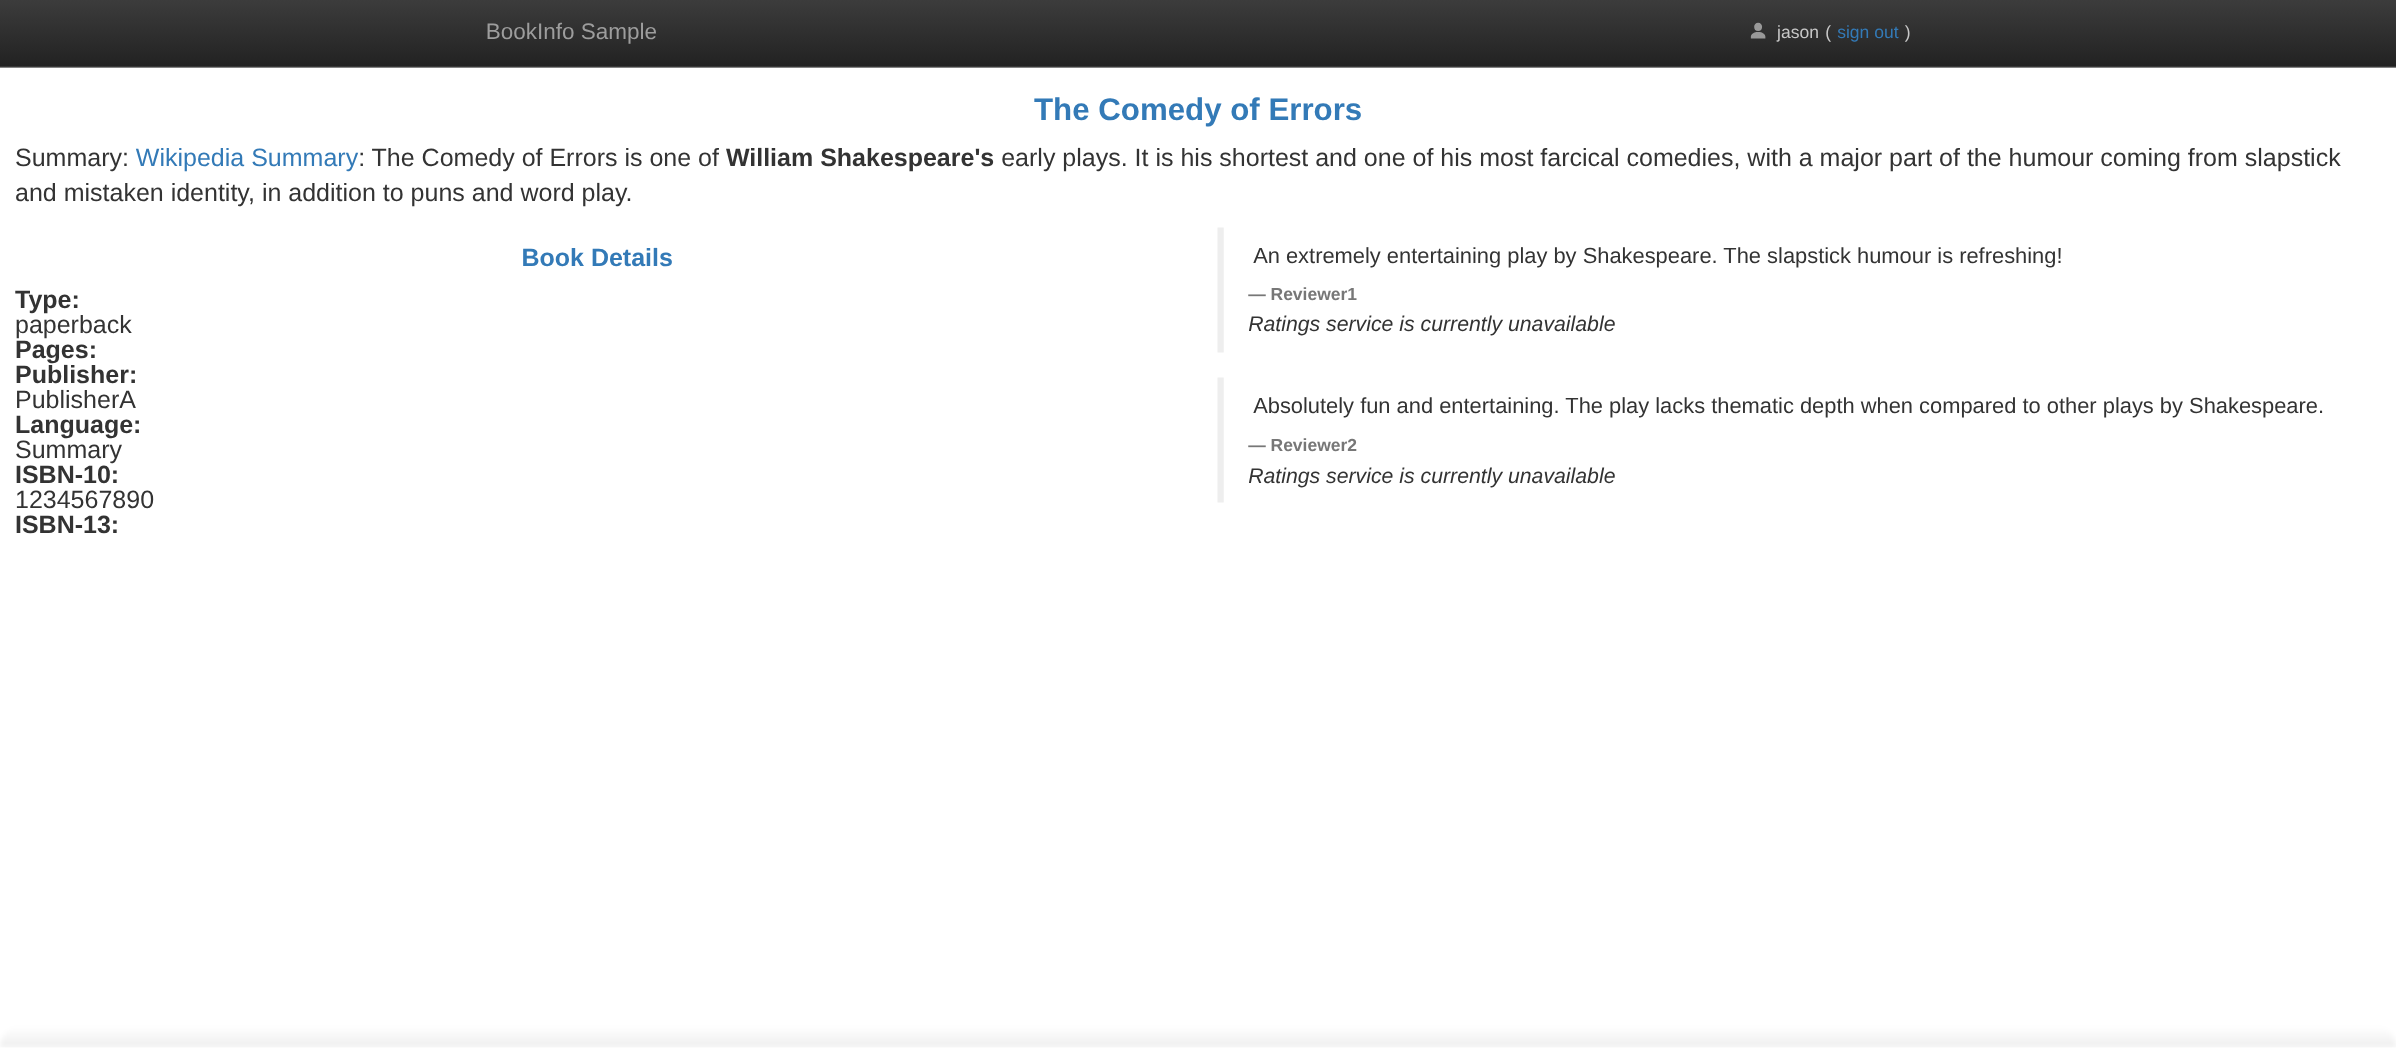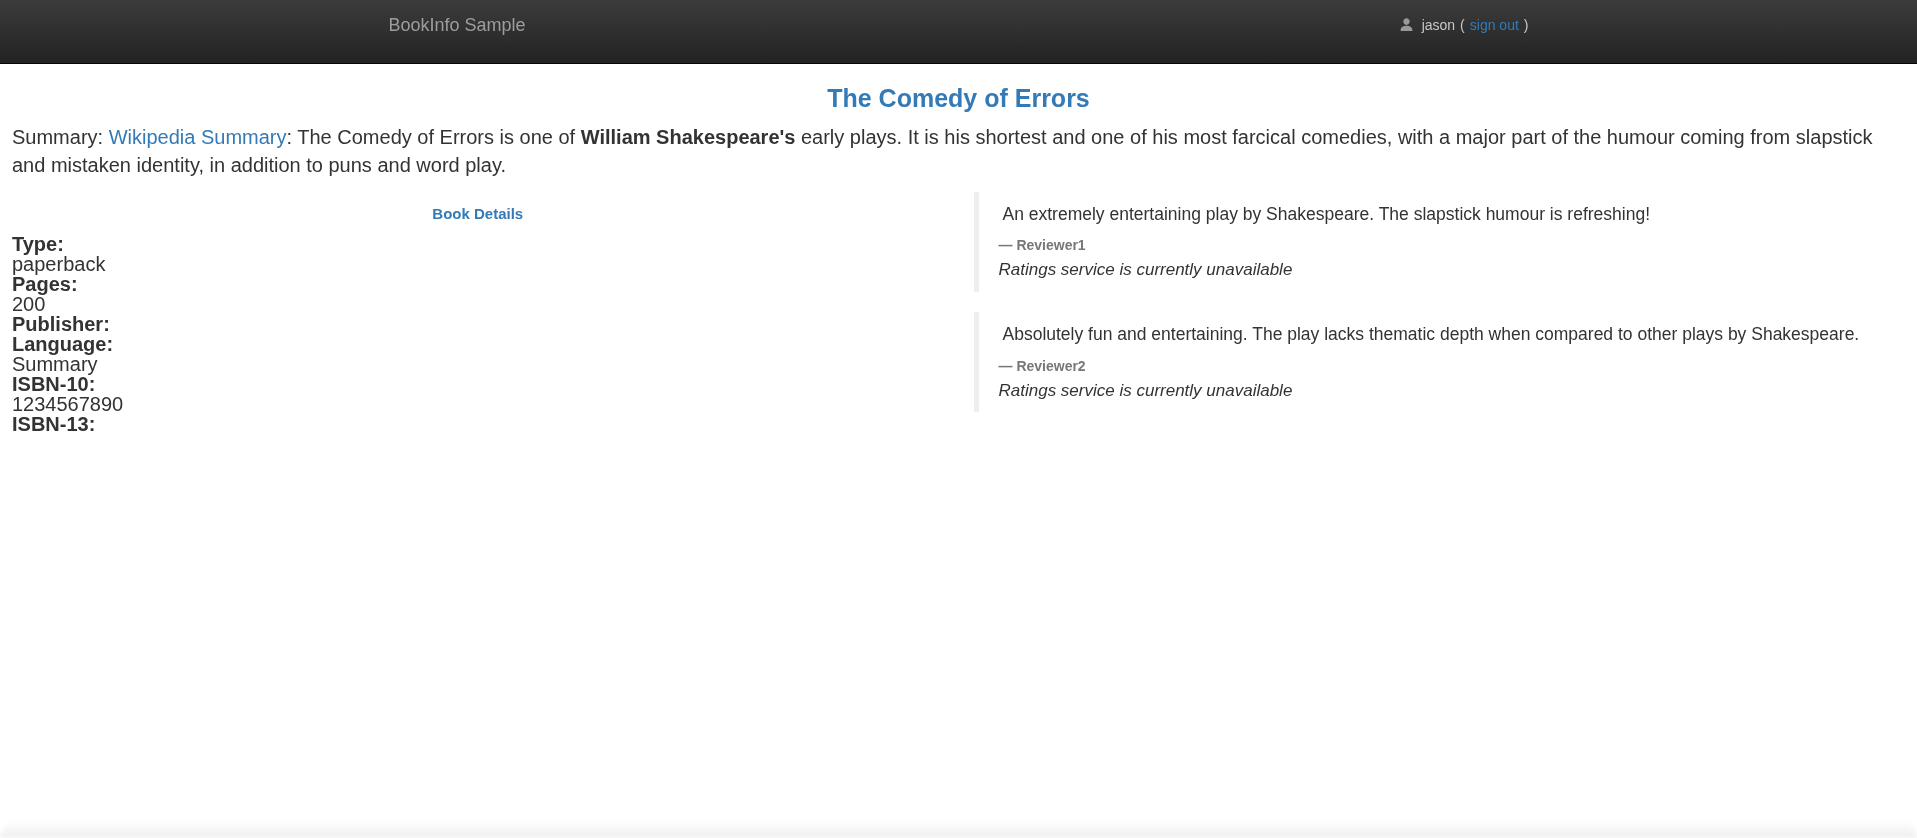--- a/index.html
+++ b/index.html
@@ -17,21 +17,21 @@
   body{
     width:1917px;height:838px;position:relative;overflow:hidden;
     background:#ffffff;color:var(--text);
     font-family:"Liberation Sans","DejaVu Sans",sans-serif;
     font-size:14px;line-height:1.43;
   }
   a{color:var(--accent);text-decoration:none;cursor:pointer;}
 
   
   .navbar{
-    height:64px;width:100%;
+    height:54px;width:100%;
     background:linear-gradient(to bottom,var(--navbar_top) 0%,var(--navbar_bottom) 100%);
     border-bottom:1px solid #080808;
   }
   .navbar-inner{
     width:1170px;height:50px;margin:0 auto;padding:0 15px;
     display:flex;justify-content:space-between;align-items:center;
   }
   .navbar-brand{
     color:var(--navbar_text);font-size:18px;line-height:50px;white-space:nowrap;
   }
@@ -50,21 +50,21 @@
   .summary{
     margin:0 0 12px;padding:0 12px;font-size:20px;color:var(--text);
   }
   .summary b{font-weight:700;}
 
   .row{display:flex;width:100%;}
   .col{width:50%;padding:0 15px;}
   .col-left{padding-left:12px;}
   .col-heading{
     margin:14px 0 10px;text-align:center;
-    color:var(--accent);font-size:15px;font-weight:700;line-height:1.1;
+    color:var(--accent);font-size:20px;font-weight:700;line-height:1.1;
   }
 
   
   dl.book-details{margin:12px 0 0;font-size:20px;line-height:20px;}
   dl.book-details dt{font-weight:700;}
   dl.book-details dd{margin:0;}
 
   
   blockquote.review{
     margin:0 0 20px;padding:10px 20px;
@@ -112,22 +112,22 @@
   <p class="summary"><span>Summary: </span><a>Wikipedia Summary</a><span>: The Comedy of Errors is one of </span><b>William Shakespeare's</b><span> early plays. It is his shortest and one of his most farcical comedies, with a major part of the humour coming from slapstick and mistaken identity, in addition to puns and word play.</span></p>
 
   <div class="row">
 
     <div class="col col-left">
       <h4 class="col-heading">Book Details</h4>
       <dl class="book-details">
         <dt>Type:</dt>
         <dd>paperback</dd>
         <dt>Pages:</dt>
-        <dd>200</dd>
         <dt>Publisher:</dt>
+        <dd>PublisherA</dd>
         <dt>Language:</dt>
         <dd>Summary</dd>
         <dt>ISBN-10:</dt>
         <dd>1234567890</dd>
         <dt>ISBN-13:</dt>
       </dl>
     </div>
 
     <div class="col col-right">
 

